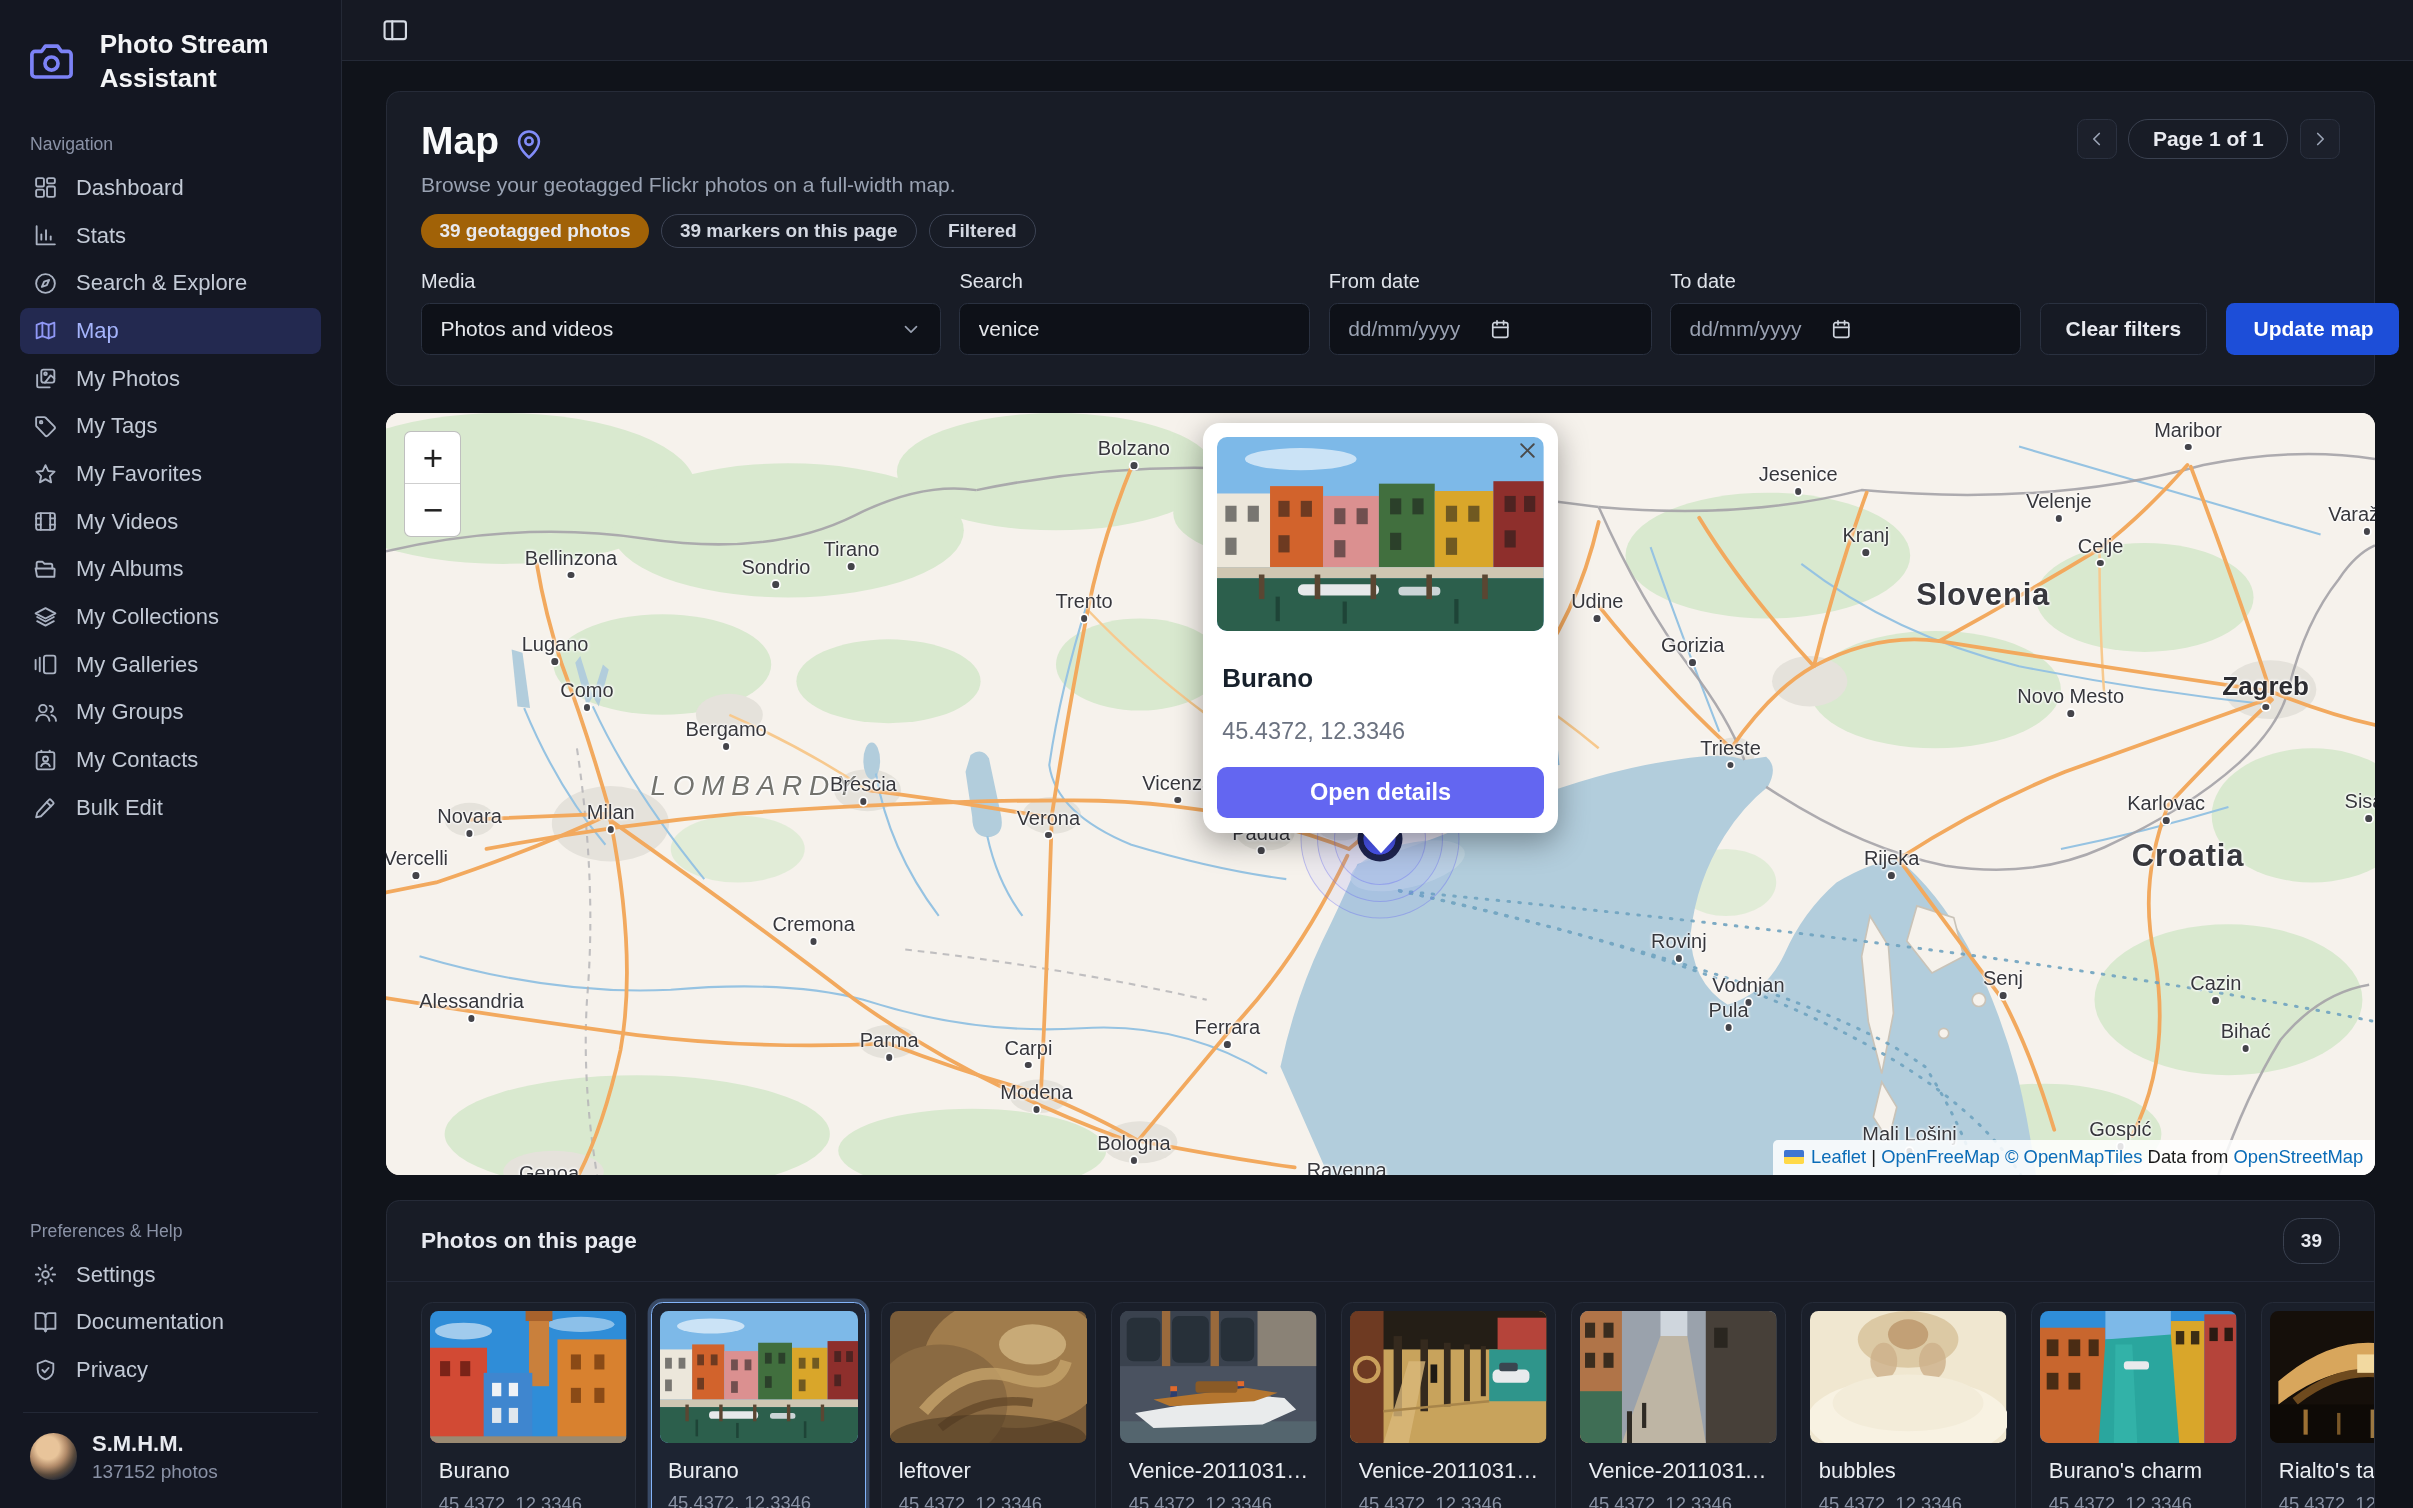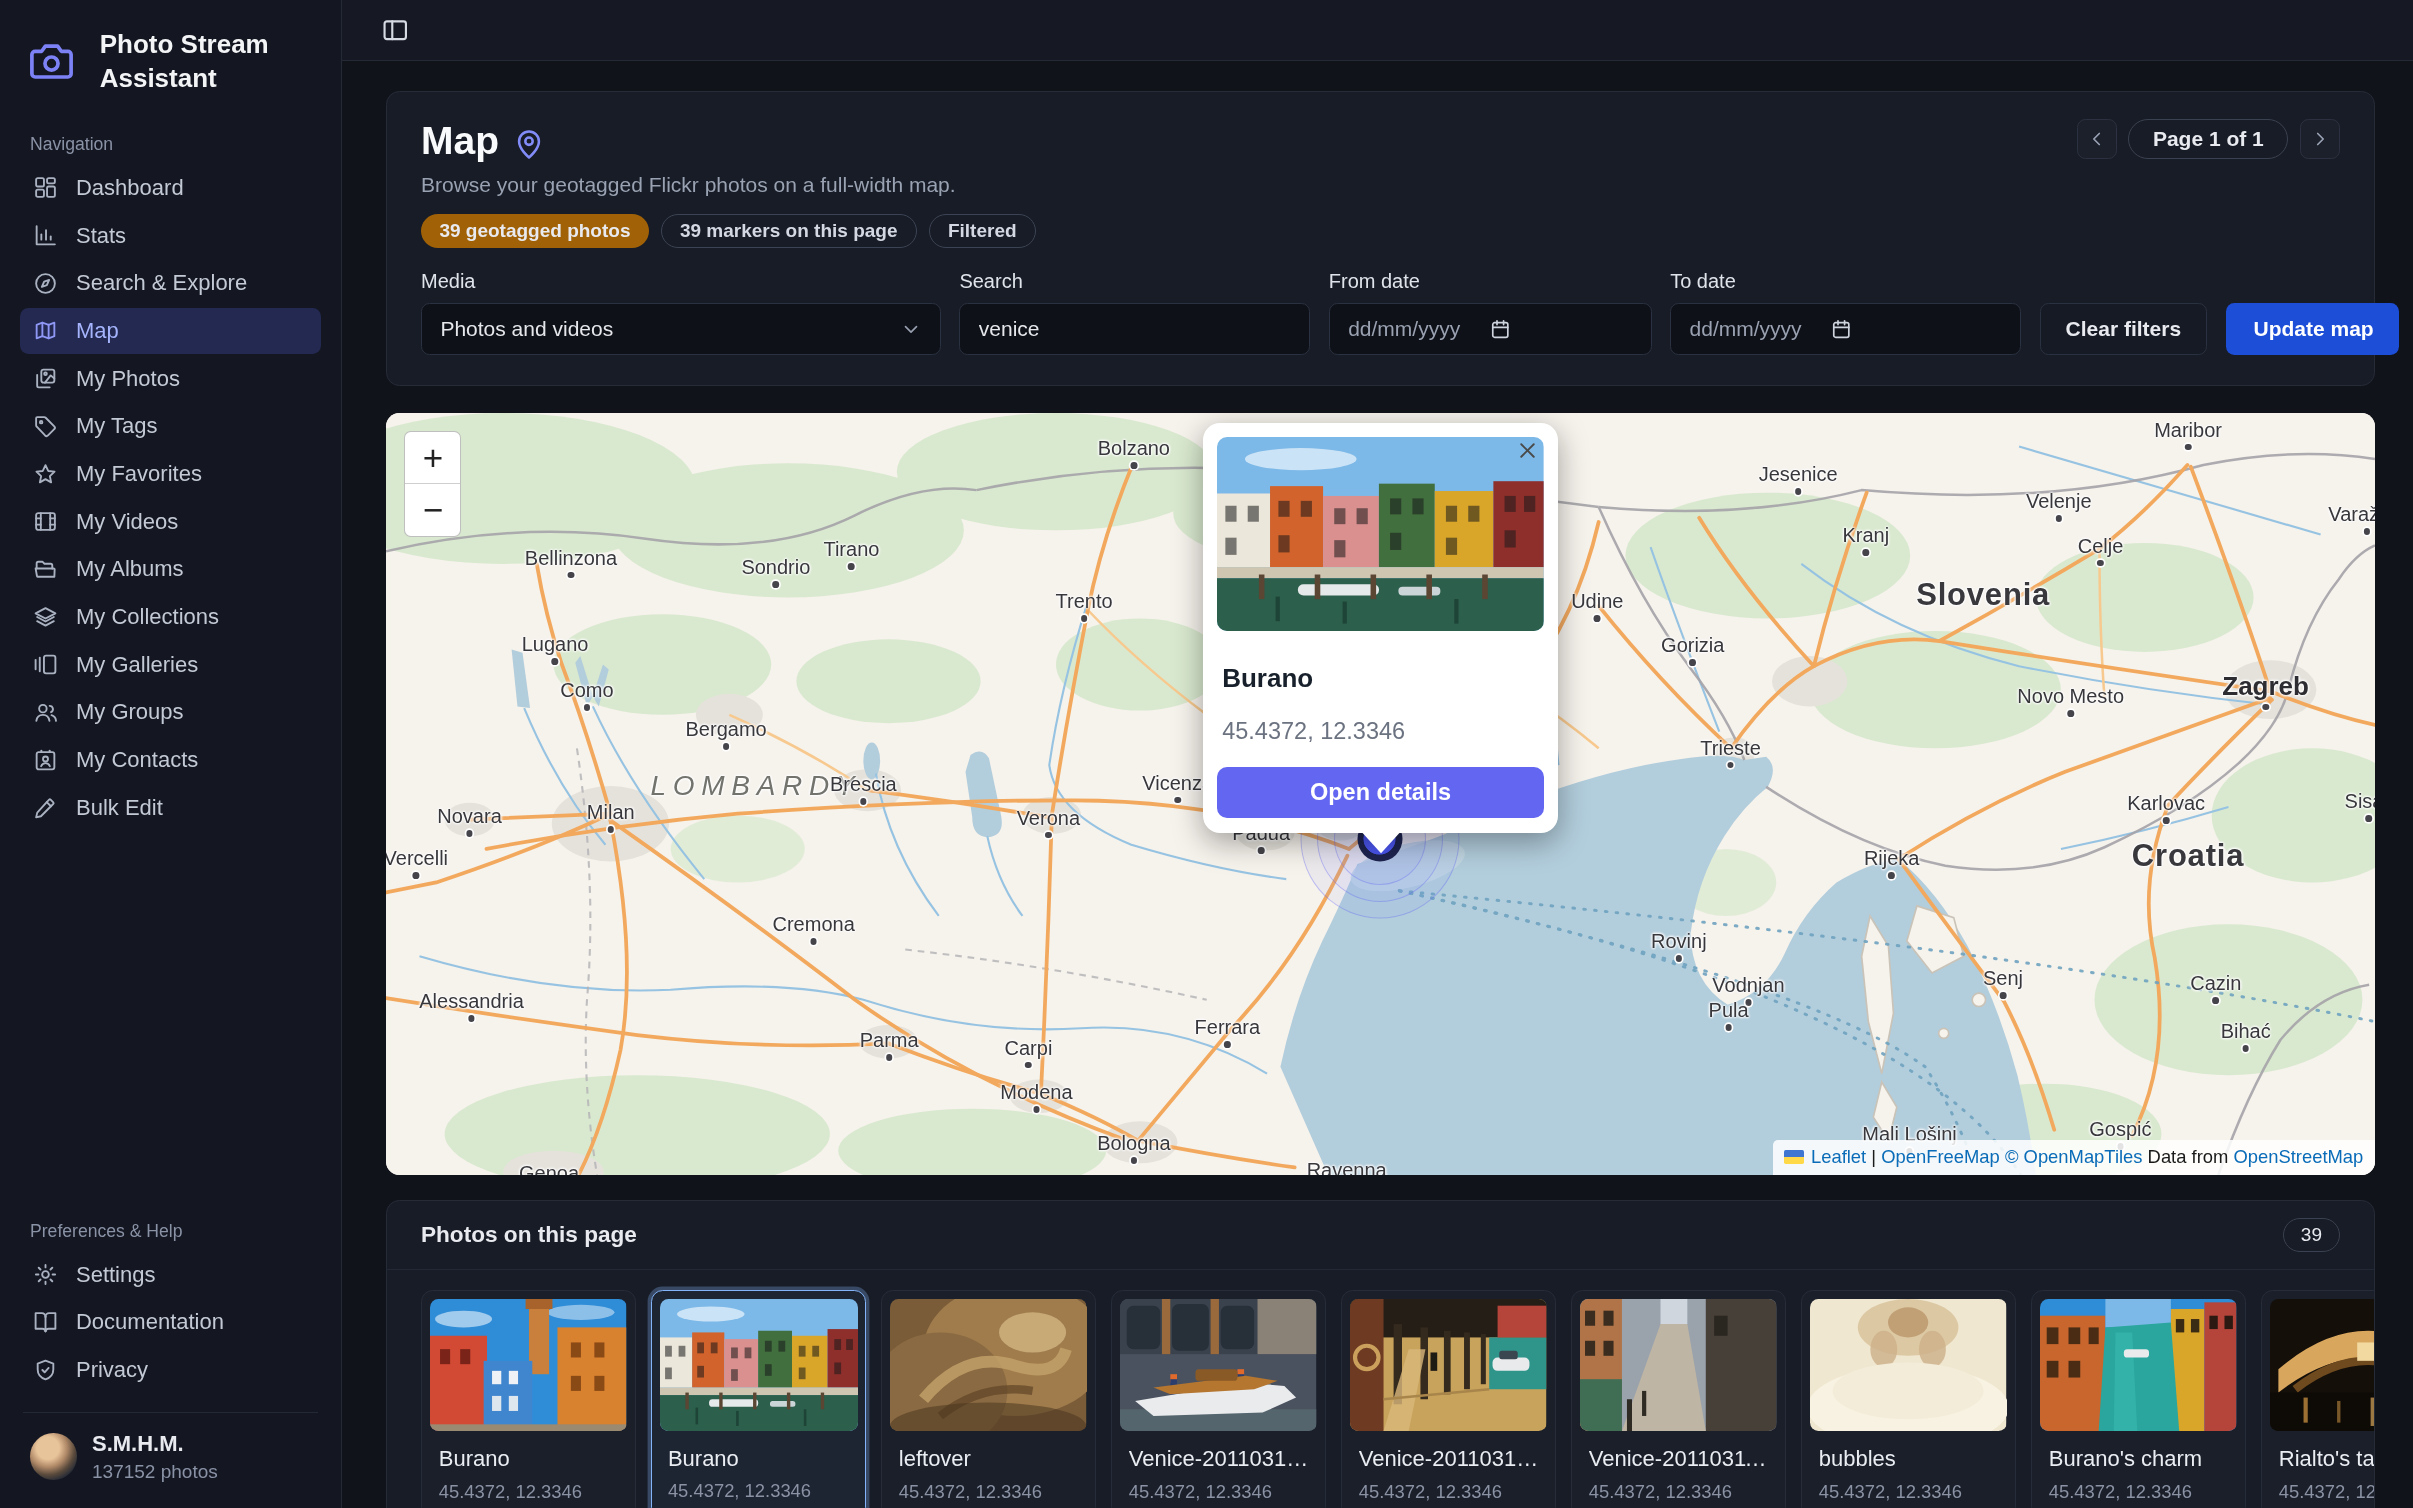--- a/index.html
+++ b/index.html
@@ -116,22 +116,22 @@
     border-top-left-radius:5px;}
   .attrib .flag{width:20px;height:14.2px;border-radius:1.7px;overflow:hidden;display:inline-block;flex:none;}
   .attrib .flag i{display:block;height:50%;}
   .attrib .f-top{background:#3f76d2;} .attrib .f-bot{background:#ffd948;}
   .attrib span.link{color:#0a6cb8;}
 
   
   .strip-card{margin-top:25px;background:#181c26;border:0.8px solid #262b38;border-radius:13.4px;overflow:hidden;}
   .strip-head{display:flex;align-items:center;justify-content:space-between;padding:17px 34px;}
   .strip-title{font-size:22.6px;font-weight:600;color:#e8eaf0;}
-  .count-pill{height:34px;min-width:55px;padding:0 17px;border:0.8px solid #3a4150;border-radius:17.6px;
-    font-size:19px;font-weight:400;color:#e8eaf0;display:flex;align-items:center;justify-content:center;}
+  .count-pill{height:46px;min-width:55px;padding:0 17px;border:0.8px solid #3a4150;border-radius:17.6px;
+    font-size:19px;font-weight:700;color:#e8eaf0;display:flex;align-items:center;justify-content:center;}
   .strip-divider{border-top:0.8px solid #232836;}
   .strip-row{display:flex;gap:15px;padding:20px 0 23.5px 34px;overflow:hidden;}
   .pcard{width:215px;flex:none;background:#1a1f2a;border:0.8px solid #262c39;border-radius:11.7px;
     padding:8.4px 8.4px 0;cursor:pointer;}
   .pcard.selected{border:1.7px solid #83b4f9;box-shadow:0 0 0 3.4px rgba(131,180,249,.30);background:#1d2432;
     padding:7.5px 7.5px 0;}
   .thumb{height:132px;border-radius:8.4px;overflow:hidden;}
   .thumb svg{width:100%;height:100%;display:block;}
   .ptitle{margin:15px 8.4px 0;font-size:22px;font-weight:500;color:#eaedf2;white-space:nowrap;
     overflow:hidden;text-overflow:ellipsis;}

